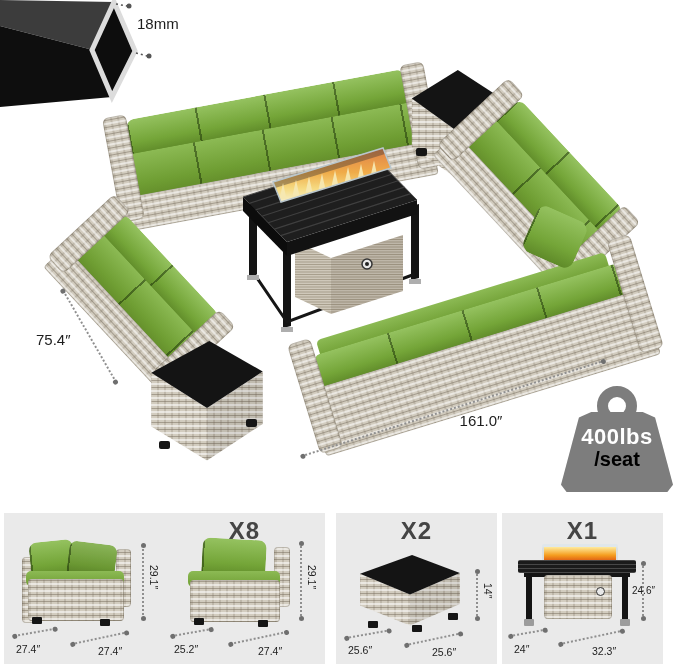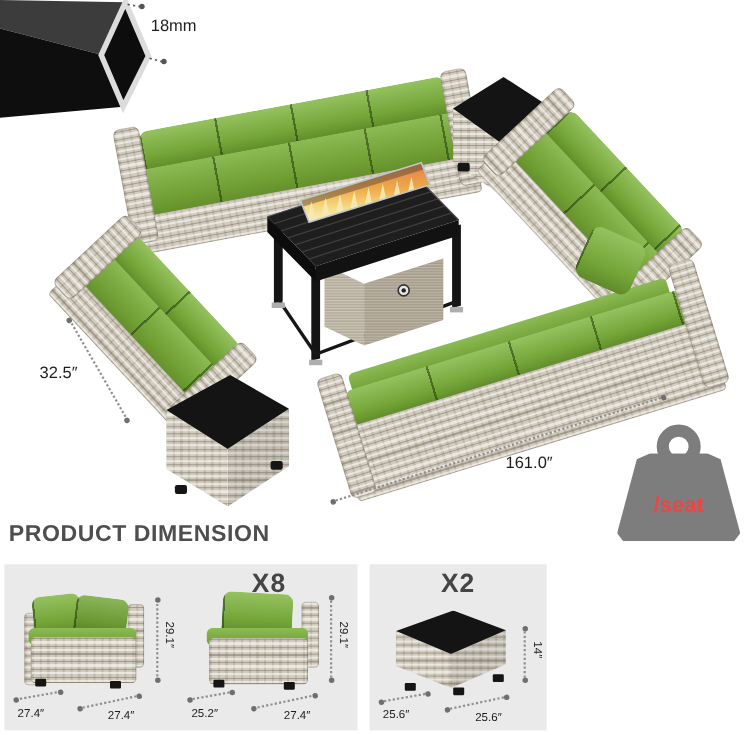--- a/index.html
+++ b/index.html
@@ -56,21 +56,21 @@
   .dimtext{position:absolute;font-size:15px;color:#1d1d1d;}
   .dimsmall{position:absolute;font-size:10.5px;color:#1d1d1d;white-space:nowrap;}
   .dim-v{writing-mode:vertical-rl;}
 
   
   .badge{position:absolute;left:561px;top:386px;width:112px;height:106px;}
   .badge .ring{position:absolute;left:36px;top:0;width:18px;height:18px;border:11px solid #7d7d7d;border-radius:50%;}
   .badge .body{position:absolute;left:0;top:26px;width:112px;height:80px;background:#7d7d7d;
     clip-path:polygon(27% 0,73% 0,84% 7%,100% 91%,95% 100%,5% 100%,0 91%,16% 7%);}
   .badge .t1{position:absolute;left:0;top:38px;width:112px;text-align:center;color:#fff;font-weight:800;font-size:22px;letter-spacing:.5px;}
-  .badge .t2{position:absolute;left:0;top:62px;width:112px;text-align:center;color:#ef4444;font-weight:800;font-size:20px;}
+  .badge .t2{position:absolute;left:0;top:62px;width:112px;text-align:center;color:#000000;font-weight:800;font-size:20px;}
 
   
   .heading{position:absolute;left:8px;top:474px;font-size:21px;font-weight:800;letter-spacing:.5px;color:#4e4e4e;}
   .card{position:absolute;top:513px;width:161px;height:151px;background:#eaeaea;}
   .qty{position:absolute;top:4px;left:0;width:100%;text-align:center;font-size:24px;font-weight:800;color:#454545;letter-spacing:1px;}
   .cfoot{position:absolute;width:10px;height:7px;background:#151515;border-radius:1px;}
 
   
   .fp-top{position:absolute;background:#1b1b1b;border-radius:2px;
     background-image:repeating-linear-gradient(0deg,rgba(90,90,90,.7) 0 1px,rgba(0,0,0,0) 1px 4px);}
@@ -198,32 +198,32 @@
   <div class="sofa" style="left:291px;top:348px;width:354px;height:114px;transform:rotate(-17deg);--seg:78px;">
     <div class="seat greenflat" style="left:26px;right:26px;top:0;height:20px;"></div>
     <div class="back pill" style="left:18px;right:16px;top:14px;height:34px;"></div>
     <div class="base wicker" style="left:2px;right:2px;top:46px;height:66px;"></div>
     <div class="arm wicker" style="left:-3px;top:-4px;height:112px;"></div>
     <div class="arm wicker" style="right:-3px;top:-10px;height:116px;"></div>
   </div>
   <div class="abs pill" style="left:528px;top:212px;width:54px;height:50px;transform:rotate(24deg);border-radius:10px;"></div>
 
   <div class="dline" style="left:64px;top:290px;width:106px;transform:rotate(60deg);"></div>
-  <div class="dimtext" style="left:36px;top:331px;">32.5″</div>
+  <div class="dimtext" style="left:36px;top:331px;">75.4″</div>
 
   <div class="dline" style="left:302px;top:455px;width:316px;transform:rotate(-17.5deg);"></div>
   <div class="dimtext" style="left:446px;top:412px;width:70px;text-align:center;">161.0″</div>
 
   <div class="badge">
     <div class="ring"></div>
     <div class="body"></div>
+    <div class="t1">400lbs</div>
     <div class="t2">/seat</div>
   </div>
 
-  <div class="heading">PRODUCT DIMENSION</div>
 
   <div class="card" style="left:4px;">
     <div class="abs wicker" style="left:18px;top:44px;width:15px;height:64px;"></div>
     <div class="abs wicker" style="left:112px;top:36px;width:13px;height:56px;"></div>
     <div class="abs pill" style="left:26px;top:28px;width:44px;height:36px;transform:rotate(-6deg);--seg:999px;"></div>
     <div class="abs pill" style="left:64px;top:30px;width:48px;height:34px;transform:rotate(7deg);--seg:999px;filter:brightness(.93);"></div>
     <div class="abs greenflat" style="left:22px;top:58px;width:98px;height:15px;"></div>
     <div class="abs wicker" style="left:24px;top:66px;width:94px;height:40px;"></div>
     <div class="cfoot" style="left:28px;top:104px;"></div>
     <div class="cfoot" style="left:96px;top:106px;"></div>
@@ -262,14 +262,32 @@
     <div class="cfoot" style="left:76px;top:112px;"></div>
     <div class="cfoot" style="left:112px;top:100px;"></div>
     <div class="vline" style="left:140px;top:58px;height:48px;"></div>
     <div class="dimsmall dim-v" style="left:146px;top:70px;">14″</div>
     <div class="dline" style="left:10px;top:124px;width:44px;transform:rotate(-10deg);"></div>
     <div class="dimsmall" style="left:12px;top:131px;">25.6″</div>
     <div class="dline" style="left:70px;top:131px;width:56px;transform:rotate(-12deg);"></div>
     <div class="dimsmall" style="left:96px;top:133px;">25.6″</div>
   </div>
 
+  <div class="card" style="left:502px;">
+    <div class="qty">X1</div>
+    <div class="fp-flame" style="left:40px;top:34px;width:72px;height:15px;"></div>
+    <div class="fp-top" style="left:16px;top:47px;width:118px;height:13px;"></div>
+    <div class="abs" style="left:22px;top:60px;width:106px;height:4px;background:#141414;"></div>
+    <div class="fp-leg" style="left:24px;top:60px;height:46px;"></div>
+    <div class="fp-leg" style="left:120px;top:60px;height:46px;"></div>
+    <div class="abs wicker" style="left:42px;top:62px;width:66px;height:42px;"></div>
+    <div class="abs" style="left:94px;top:74px;width:7px;height:7px;border-radius:50%;background:#e8e8e8;border:1px solid #333;"></div>
+    <div class="cfoot" style="left:22px;top:106px;background:#9c9c9c;"></div>
+    <div class="cfoot" style="left:118px;top:106px;background:#9c9c9c;"></div>
+    <div class="vline" style="left:140px;top:50px;height:56px;"></div>
+    <div class="dimsmall" style="left:130px;top:72px;font-size:10px;">24.6″</div>
+    <div class="dline" style="left:8px;top:122px;width:36px;transform:rotate(-10deg);"></div>
+    <div class="dimsmall" style="left:12px;top:130px;">24″</div>
+    <div class="dline" style="left:58px;top:130px;width:64px;transform:rotate(-12deg);"></div>
+    <div class="dimsmall" style="left:90px;top:132px;">32.3″</div>
+  </div>
 
 </div>
 
 </body></html>

